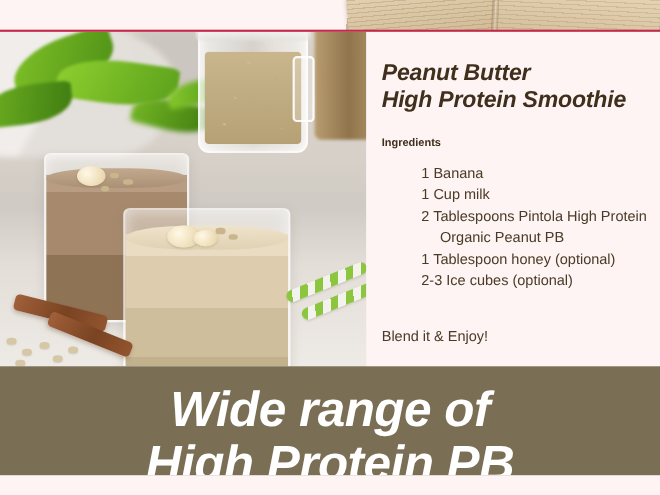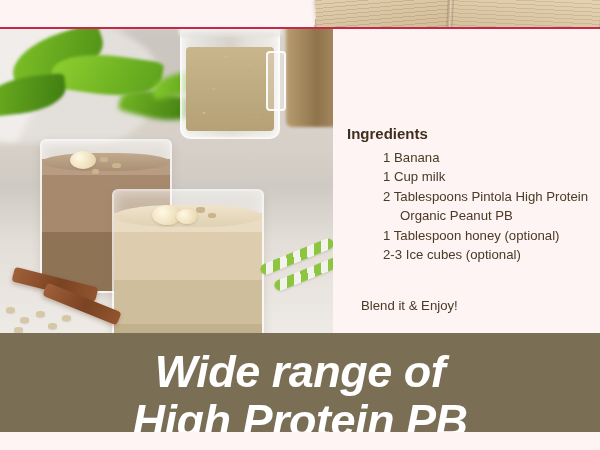--- a/index.html
+++ b/index.html
@@ -96,25 +96,25 @@
   .straw{position:absolute;width:78px;height:11px;border-radius:6px;transform:rotate(-22deg);
     background:repeating-linear-gradient(110deg,#8cc63f 0 7px,#f4f2ec 7px 14px);box-shadow:0 1px 2px rgba(100,110,80,.25);}
   .s1{left:258px;top:222px;}
   .s2{left:272px;top:238px;}
   .oat{position:absolute;width:9px;height:6px;border-radius:45%;background:#d6c7a6;box-shadow:0 1px 1px rgba(140,120,90,.25);}
 
   
   .recipe{position:absolute;left:333px;top:29px;width:267px;height:304px;background:#fdf4f3;}
   .recipe-title{position:absolute;left:14px;top:26px;width:246px;
     font-weight:bold;font-style:italic;font-size:21px;line-height:24px;color:#3f2f1c;letter-spacing:-.2px;}
-  .ing-head{position:absolute;left:14px;top:96px;font-weight:bold;font-size:15px;color:#3f2f1c;}
+  .ing-head{position:absolute;left:14px;top:96px;font-weight:bold;font-size:10px;color:#3f2f1c;}
   .ing-list{position:absolute;left:14px;top:119px;width:248px;font-size:13.2px;line-height:19.4px;color:#4a3a26;margin-left:36px;}
   .ing-list div{white-space:nowrap;}
   .ing-list div.indent{padding-left:17px;}
-  .blend{position:absolute;left:28px;top:269px;font-size:13.2px;color:#4a3a26;}
+  .blend{position:absolute;left:14px;top:269px;font-size:13.2px;color:#4a3a26;}
 
   
   .band{position:absolute;left:0;top:333px;width:600px;height:99px;background:#7a6e55;overflow:hidden;}
   .band-h{position:absolute;left:0;top:14px;width:600px;text-align:center;color:#ffffff;
     font-weight:bold;font-style:italic;font-size:45px;line-height:49px;letter-spacing:-.5px;}
 </style>
 </head>
 <body>
 
 <div id="page">
@@ -177,20 +177,24 @@
 
     <div class="oat" style="left:6px;top:278px;"></div>
     <div class="oat" style="left:20px;top:288px;"></div>
     <div class="oat" style="left:36px;top:282px;"></div>
     <div class="oat" style="left:48px;top:294px;"></div>
     <div class="oat" style="left:14px;top:298px;"></div>
     <div class="oat" style="left:62px;top:286px;"></div>
   </div>
 
   <div class="recipe">
+    <div class="recipe-title">
+      <div>Peanut Butter</div>
+      <div>High Protein Smoothie</div>
+    </div>
     <div class="ing-head">Ingredients</div>
     <div class="ing-list">
       <div>1 Banana</div>
       <div>1 Cup milk</div>
       <div>2 Tablespoons Pintola High Protein</div>
       <div class="indent">Organic Peanut PB</div>
       <div>1 Tablespoon honey (optional)</div>
       <div>2-3 Ice cubes (optional)</div>
     </div>
     <div class="blend">Blend it &amp; Enjoy!</div>

